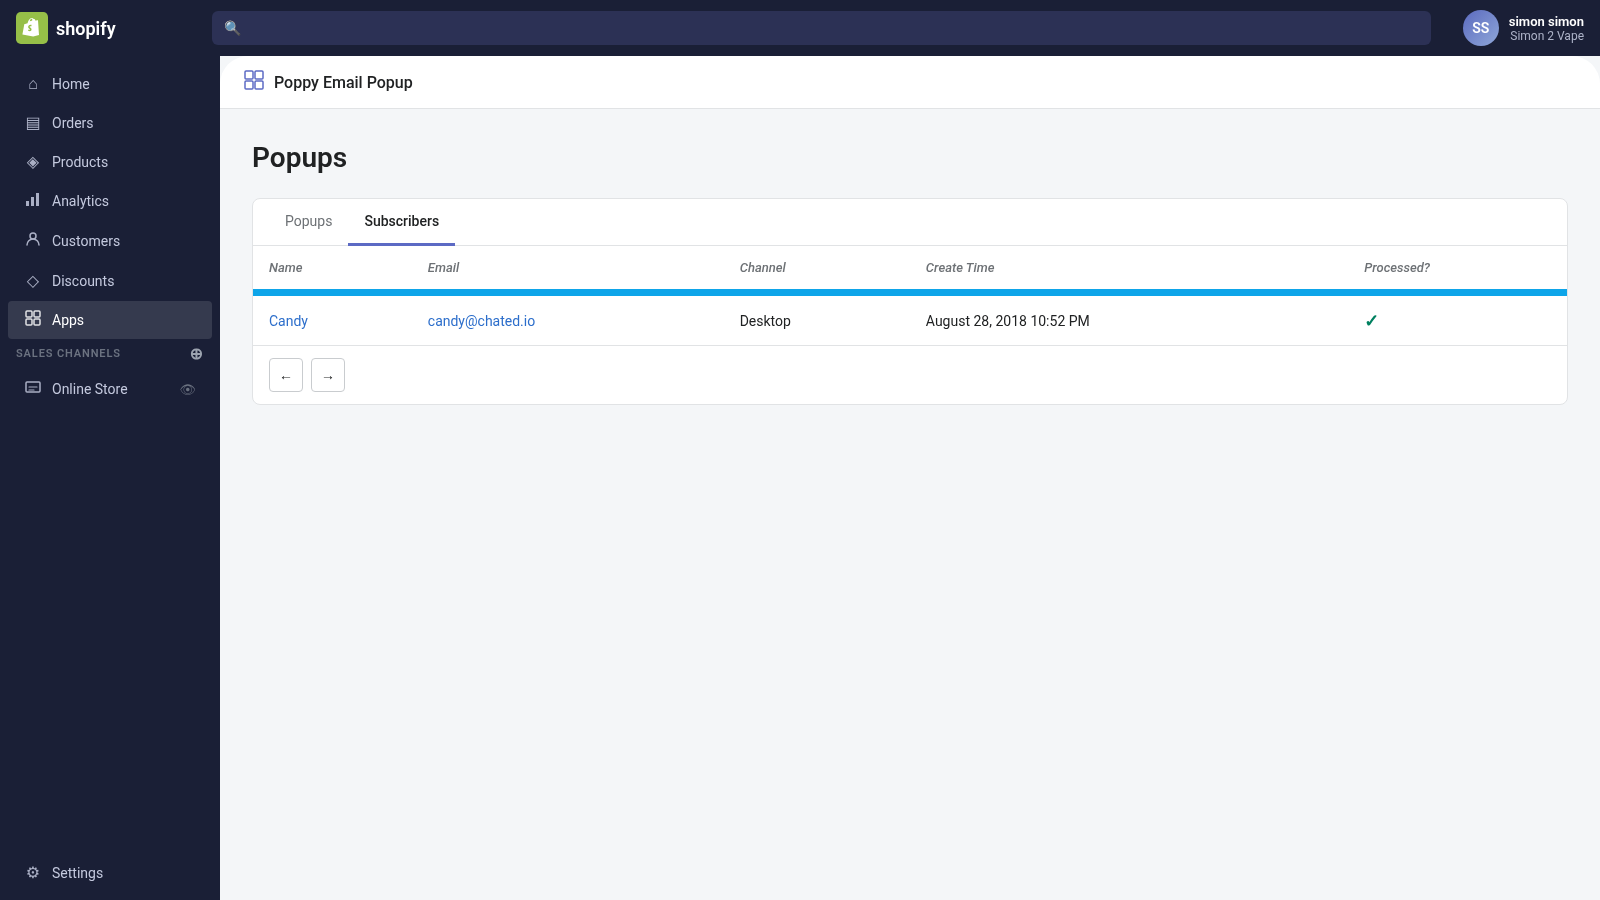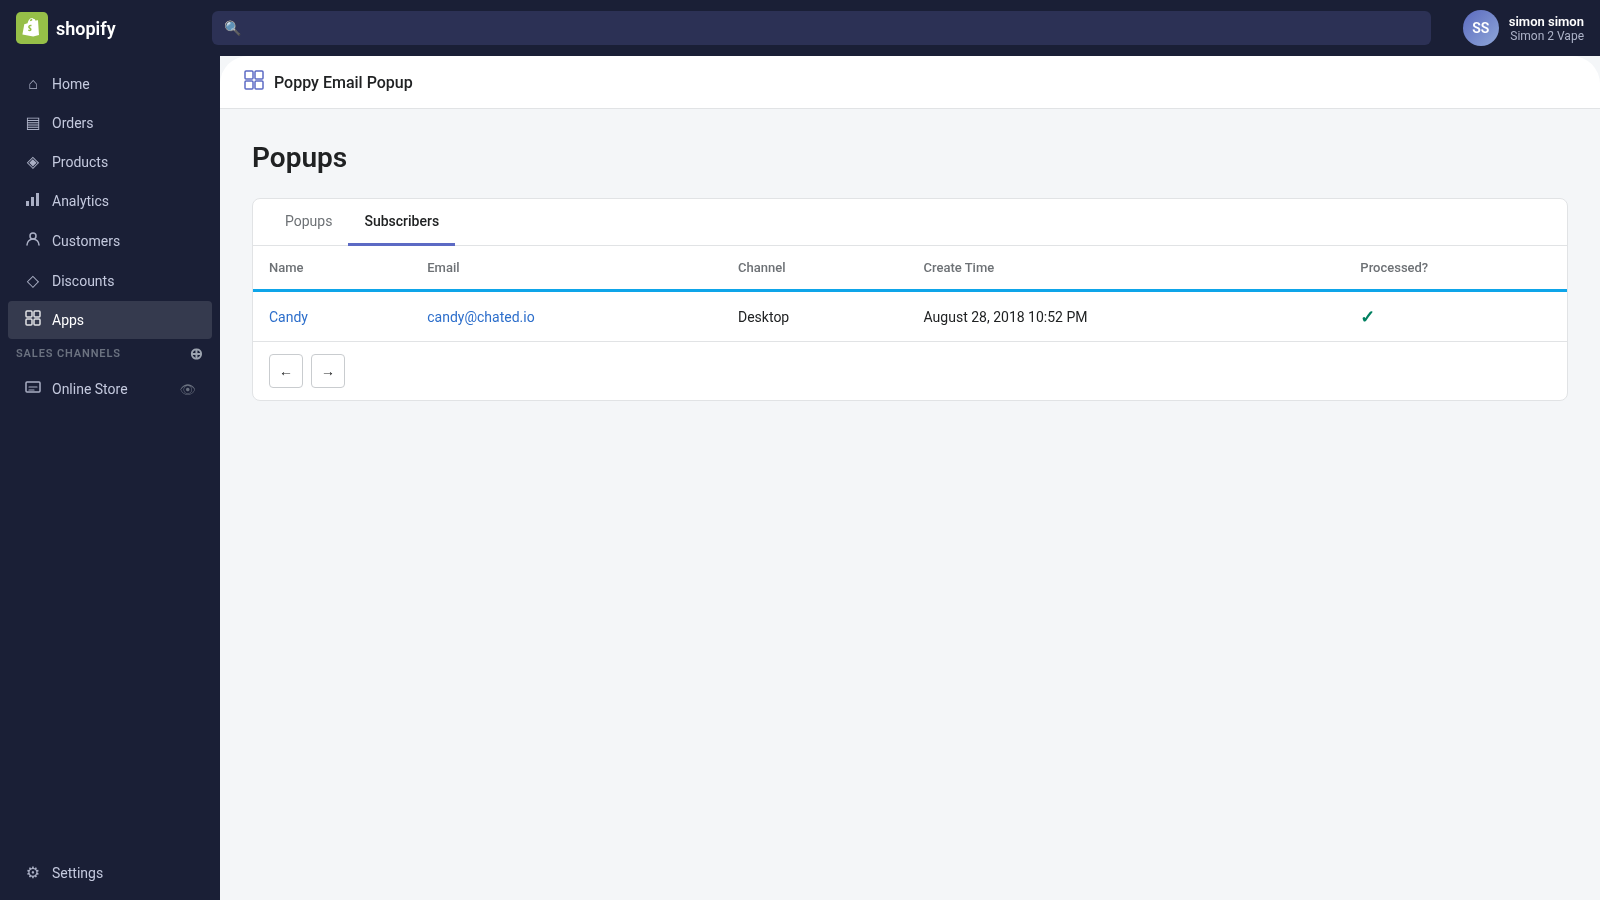--- a/index.html
+++ b/index.html
@@ -176,21 +176,22 @@
       border-bottom-color: #5c6ac4;
       font-weight: 500;
     }
 
     
     .table {
       width: 100%;
       border-collapse: collapse;
     }
     .table thead tr {
-      border-bottom: 3px solid #0ea5e9;
+      border-bottom: 7px solid #0ea5e9;
+      font-style: italic;
     }
     .table th {
       text-align: left;
       padding: 14px 16px;
       font-size: 13px;
       font-weight: 500;
       color: #6d7175;
     }
     .table td {
       padding: 14px 16px;

